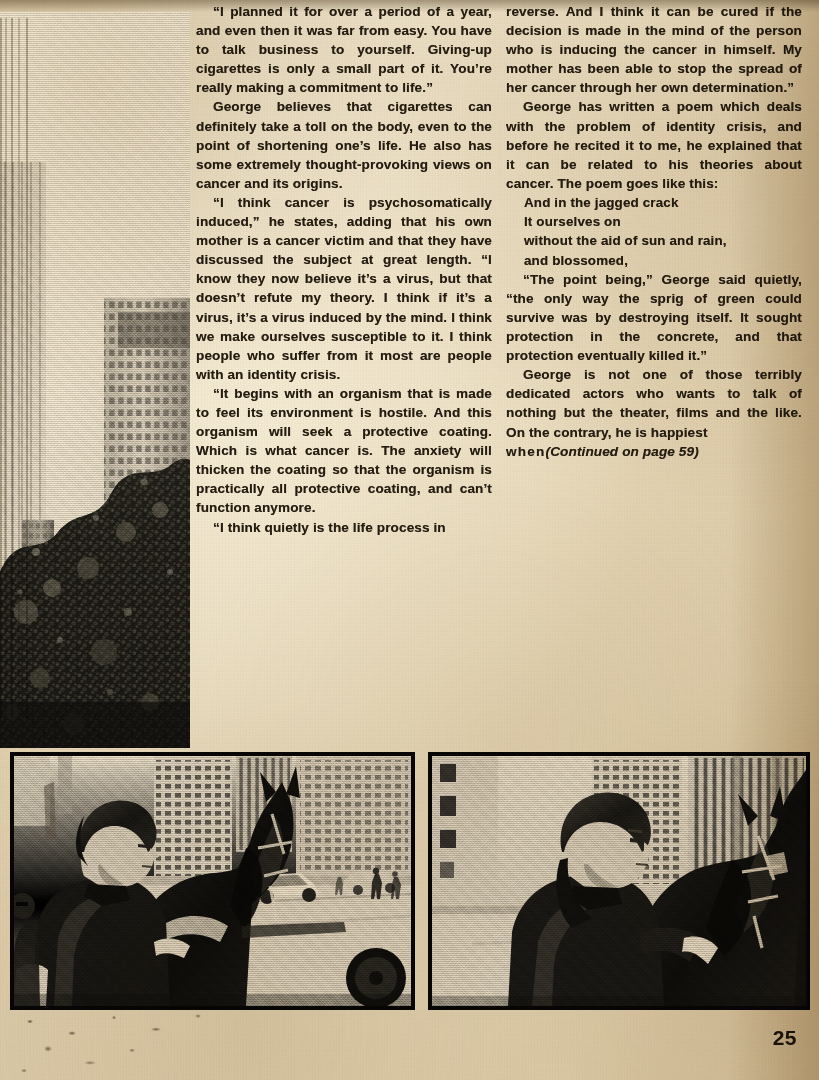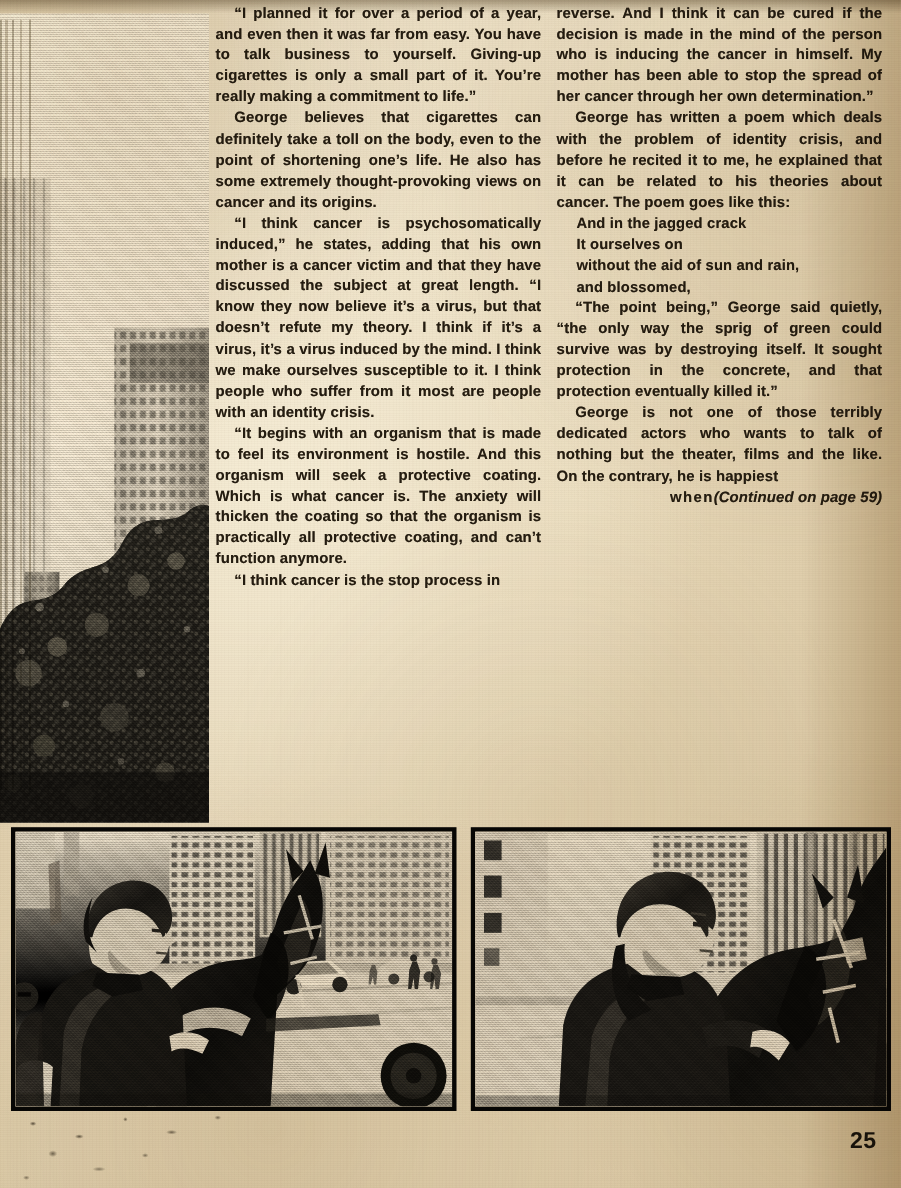--- a/index.html
+++ b/index.html
@@ -124,21 +124,21 @@
     letter-spacing: .15px;
   }
   .poem .line { white-space: pre; display: block; }
 
   .contd {
     font-style: italic;
     font-weight: 700;
   }
   .lastline {
     display: flex;
-    justify-content: flex-end;
+    justify-content: flex-start;
     align-items: baseline;
   }
   .lastline .w { padding-left: 0; letter-spacing: 1.2px; }
 
   
   .inky { text-shadow: 0 0 .55px rgba(40,28,14,.55); }
 
   
   .photo {
     position: absolute;
@@ -311,21 +311,21 @@
     </svg>
     <div class="halftone"></div>
     <div class="grainy"></div>
   </div>
 
   <div class="col inky" id="col-left">
     <p>“I planned it for over a period of a year, and even then it was far from easy. You have to talk business to yourself. Giving-up cigarettes is only a small part of it. You’re really making a commitment to life.”</p>
     <p>George believes that cigarettes can definitely take a toll on the body, even to the point of shortening one’s life. He also has some extremely thought-provoking views on cancer and its origins.</p>
     <p>“I think cancer is psychosomatically induced,” he states, adding that his own mother is a cancer victim and that they have discussed the subject at great length. “I know they now believe it’s a virus, but that doesn’t refute my theory. I think if it’s a virus, it’s a virus induced by the mind. I think we make ourselves susceptible to it. I think people who suffer from it most are people with an identity crisis.</p>
     <p>“It begins with an organism that is made to feel its environment is hostile. And this organism will seek a protective coating. Which is what cancer is. The anxiety will thicken the coating so that the organism is practically all protective coating, and can’t function anymore.</p>
-    <p>“I think cancer is the stop process in</p>
+    <p>“I think quietly is the life process in</p>
   </div>
 
   <div class="col inky" id="col-right">
     <p class="noindent">reverse. And I think it can be cured if the decision is made in the mind of the person who is inducing the cancer in himself. My mother has been able to stop the spread of her cancer through her own determination.”</p>
     <p>George has written a poem which deals with the problem of identity crisis, and before he recited it to me, he explained that it can be related to his theories about cancer. The poem goes like this:</p>
 
     <div class="poem">
       <span class="line">And in the jagged crack</span>
       <span class="line">It ourselves on</span>
       <span class="line">without the aid of sun and rain,</span>

